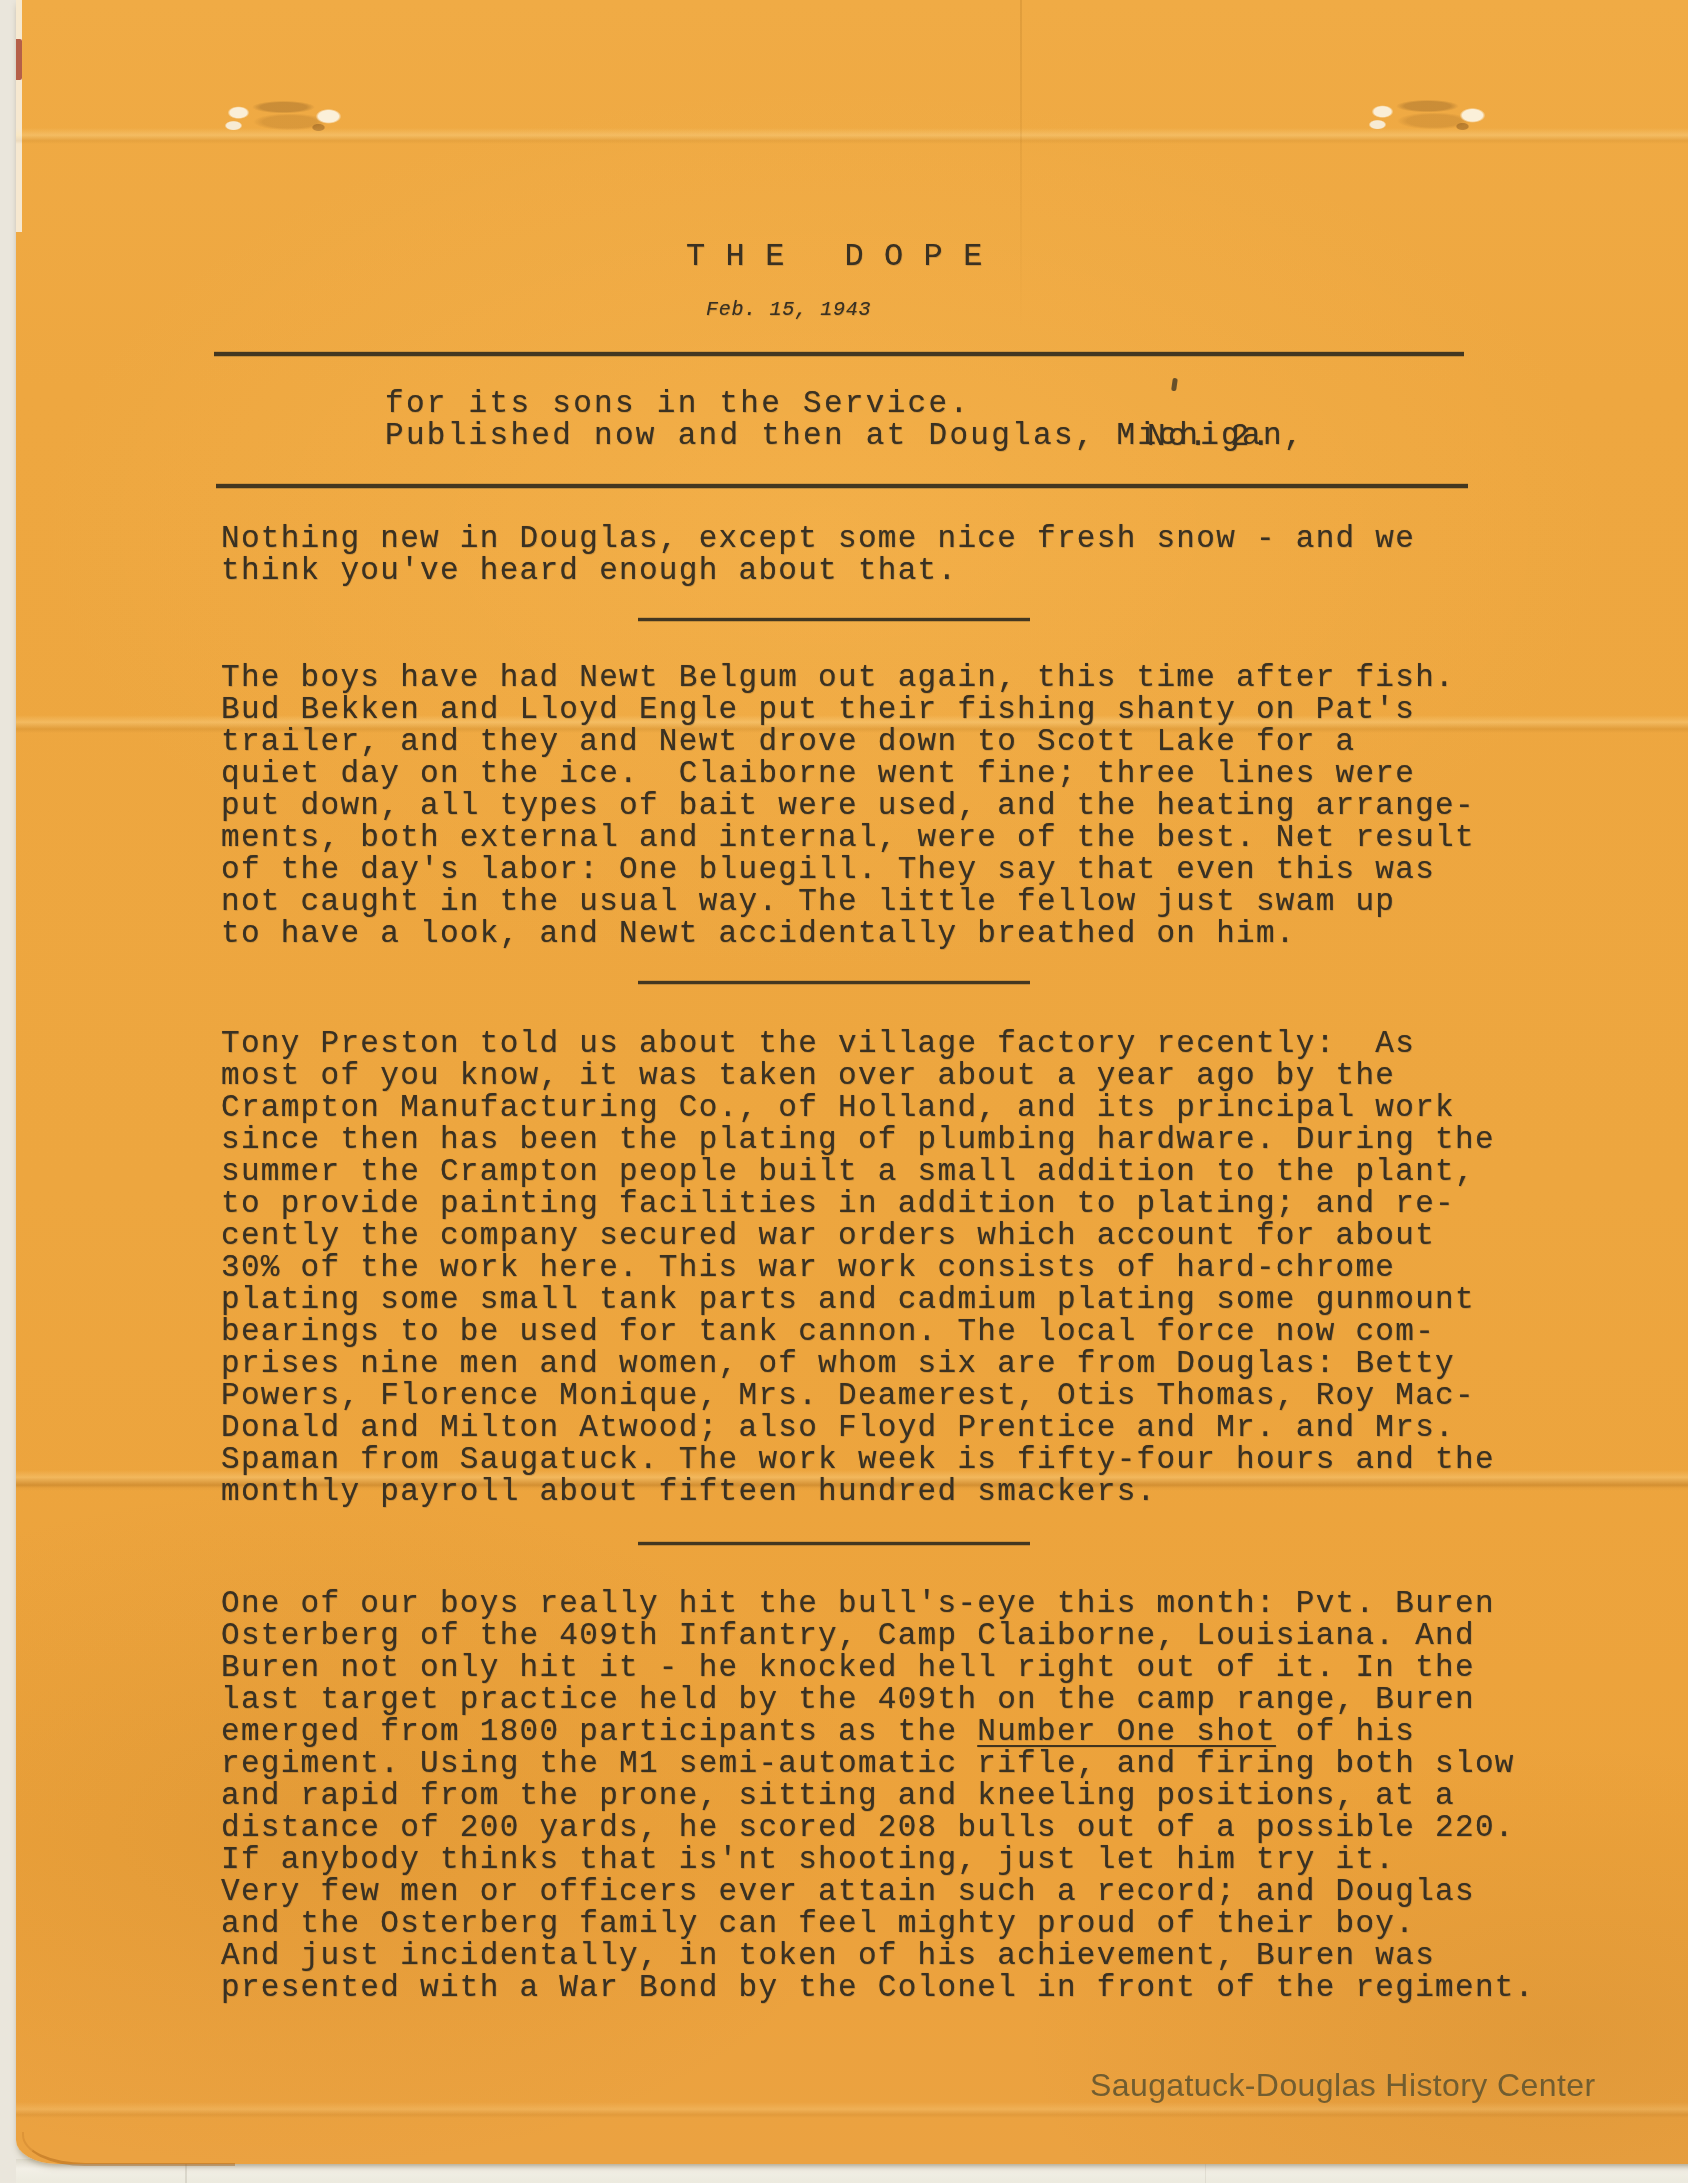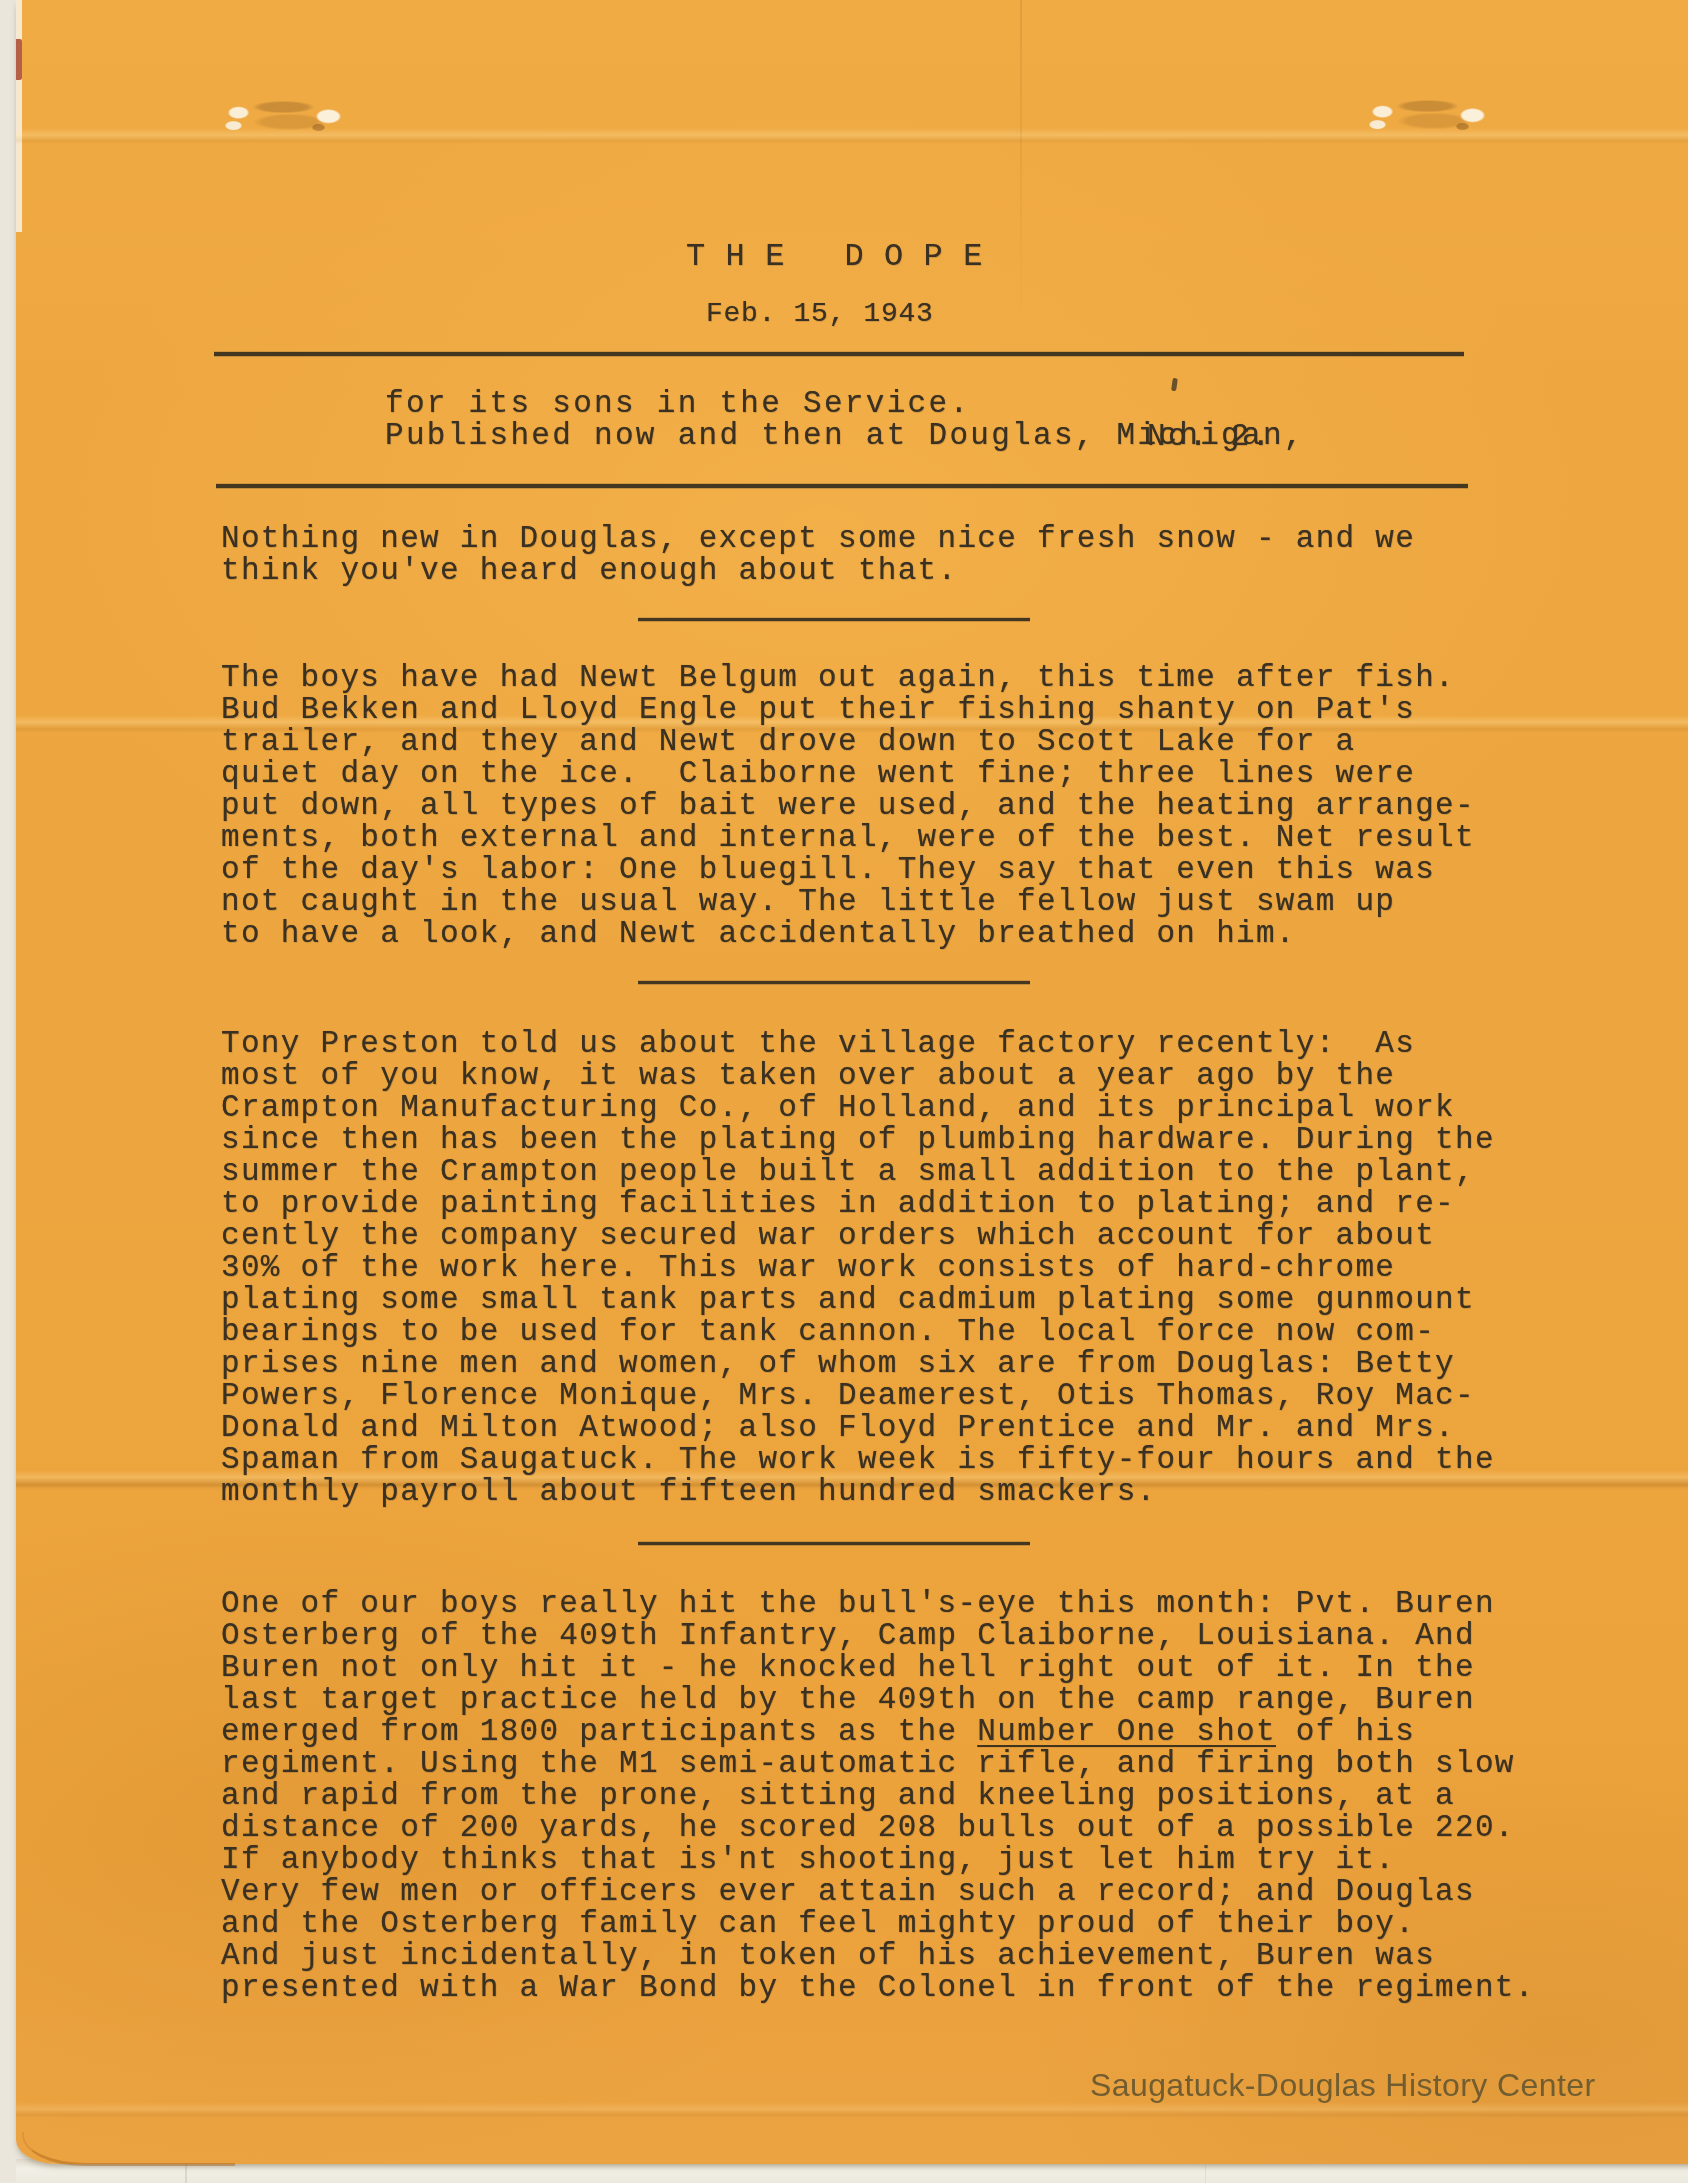--- a/index.html
+++ b/index.html
@@ -58,21 +58,21 @@
   .crease-top    { top:128px;  height:15.5px; background:linear-gradient(180deg, transparent, rgba(255,230,170,.30) 45%, rgba(150,95,20,.10) 80%, transparent); }
   .crease-middle { top:715px; height:18.3px; background:linear-gradient(180deg, transparent, rgba(255,228,165,.32) 40%, rgba(150,95,20,.14) 78%, transparent); }
   .crease-lower  { top:1470px; height:21px; background:linear-gradient(180deg, transparent, rgba(255,228,165,.30) 35%, rgba(120,70,10,.22) 72%, rgba(120,70,10,.05) 85%, transparent); }
   .crease-bottom { top:2102px; height:15.5px; background:linear-gradient(180deg, transparent, rgba(255,228,165,.22) 45%, rgba(140,85,15,.10) 80%, transparent); }
   .crease-vertical { position:absolute; left:1004px; top:0; width:2.1px; height:331px; background:linear-gradient(180deg, rgba(150,95,20,.18), rgba(150,95,20,0)); }
 
   
   .ink { color:var(--ink,#3a3122); text-shadow:0 0 0.7px rgba(58,49,34,.55), 0.7px 0.7px 0.4px rgba(58,49,34,.15); }
 
   .title { position:absolute; left:670px; top:238px; font-size:32px; font-weight:normal; letter-spacing:20.4px; white-space:pre; }
-  .issue-date { position:absolute; left:690px; top:298px; font-size:28px; letter-spacing:0.7px; white-space:pre; }
+  .issue-date { position:absolute; left:690px; top:298px; font-size:20px; letter-spacing:0.7px; white-space:pre;font-style:italic; }
 
   .rule { position:absolute; background:var(--rule,#352e1e); box-shadow:0 0.7px 0 rgba(53,46,30,.35), 0 -0.7px 0 rgba(53,46,30,.25); opacity:.92; }
   .rule-long  { height:3.5px; }
   .rule-short { height:2.8px; }
   .rule-1 { left:198px; top:352px; width:1250px; }
   .rule-2 { left:200px; top:484px; width:1252px; }
   .rule-a { left:622px; top:618px;  width:392px; }
   .rule-b { left:622px; top:981px; width:392px; }
   .rule-c { left:622px; top:1542px; width:392px; }
 

